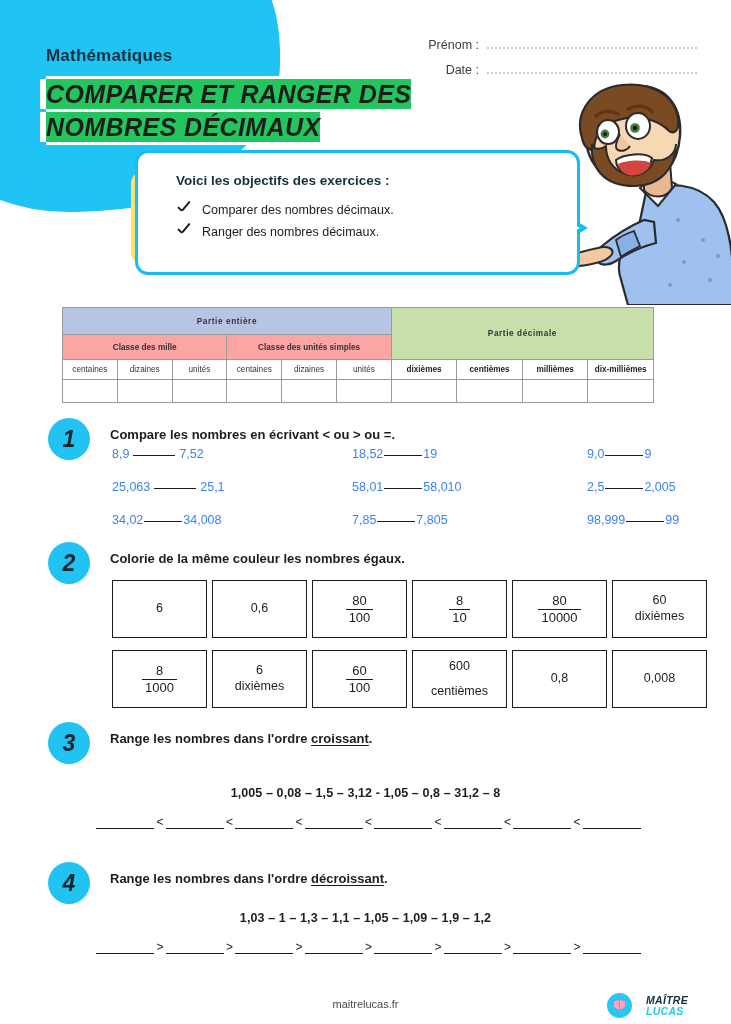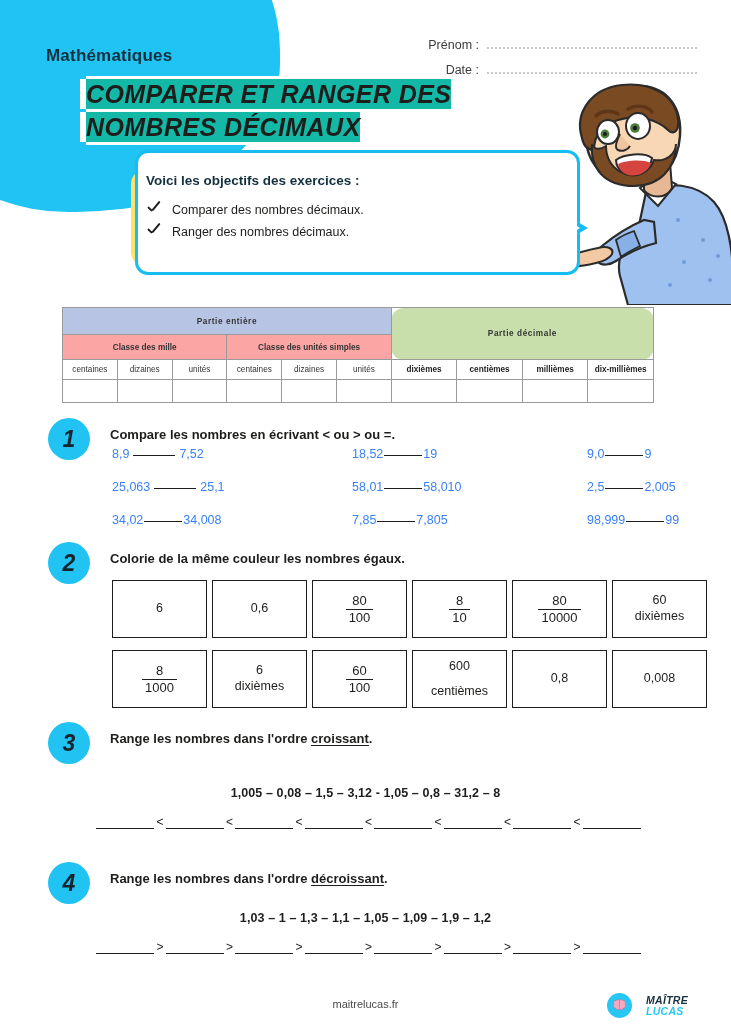--- a/index.html
+++ b/index.html
@@ -25,41 +25,40 @@
   .subject{
     position:absolute;left:46px;top:46px;z-index:6;
     font-size:17px;font-weight:700;color:#14303d;letter-spacing:.2px;
   }
   .title{
     position:absolute;left:46px;top:78px;width:430px;z-index:6;
     font-size:25px;font-weight:700;font-style:italic;line-height:1.32;
     letter-spacing:.4px;color:#1d1d1b;text-transform:uppercase;
   }
   .title span{
-    background:#14b8a6;
+    background:#22c55e;
     box-shadow:6px 0 0 #fff,-6px 0 0 #fff, 0 3px 0 #fff, 0 -3px 0 #fff;
     padding:1px 0;
-    margin-left:40px;
   }
   
   .idblock{position:absolute;right:34px;top:36px;z-index:6;width:310px;}
   .idrow{display:flex;align-items:baseline;justify-content:flex-end;margin-bottom:9px;}
   .idlabel{font-size:12.5px;color:#3c3c3c;white-space:nowrap;margin-right:8px;}
   .idline{
     width:210px;border-bottom:2px dotted #c9c9c9;height:11px;
   }
   
   .bubble-yellow{
     position:absolute;left:131px;top:170px;width:40px;height:96px;
     background:#ffe16b;border-radius:14px;z-index:3;
   }
   .bubble{
     position:absolute;left:135px;top:150px;width:445px;height:125px;
     background:#ffffff;border:3px solid #17bdf0;border-radius:13px;
-    z-index:5;box-sizing:border-box;padding:20px 22px 0 8px;
+    z-index:5;box-sizing:border-box;padding:20px 22px 0 38px;
   }
   .bubble-tail{
     position:absolute;left:566px;top:215px;width:0;height:0;z-index:5;
     border-top:13px solid transparent;border-bottom:13px solid transparent;
     border-left:22px solid #17bdf0;
   }
   .bubble-tail-in{
     position:absolute;left:563px;top:218px;width:0;height:0;z-index:6;
     border-top:10px solid transparent;border-bottom:10px solid transparent;
     border-left:17px solid #ffffff;
@@ -88,21 +87,21 @@
   }
   .pvtable td{
     border:1px solid #9a9a9a;text-align:center;vertical-align:middle;
     font-size:8.2px;color:#333;padding:0;
   }
   .pv-main{
     font-size:14.5px;font-weight:700;color:#1d1d1b;height:26px;
     letter-spacing:.6px;
   }
   .pv-ent{background:#b7c4e3;margin-left:48px;}
-  .pv-dec{background:#c8dfab;border-radius:13px;}
+  .pv-dec{background:#c8dfab;}
   .pv-class{font-size:9.6px;font-weight:700;color:#1d1d1b;height:24px;background:#fca5a5;}
   .pv-unit{height:19px;font-size:8.2px;color:#3a3a3a;}
   .pv-unit.b{font-weight:700;color:#1d1d1b;}
   .pv-blank{height:22px;background:#fff;}
   
   .exnum{
     position:absolute;width:42px;height:42px;border-radius:50%;
     background:#21c3f3;color:#16242c;z-index:6;
     font-size:23px;font-weight:700;font-style:italic;
     display:flex;align-items:center;justify-content:center;

